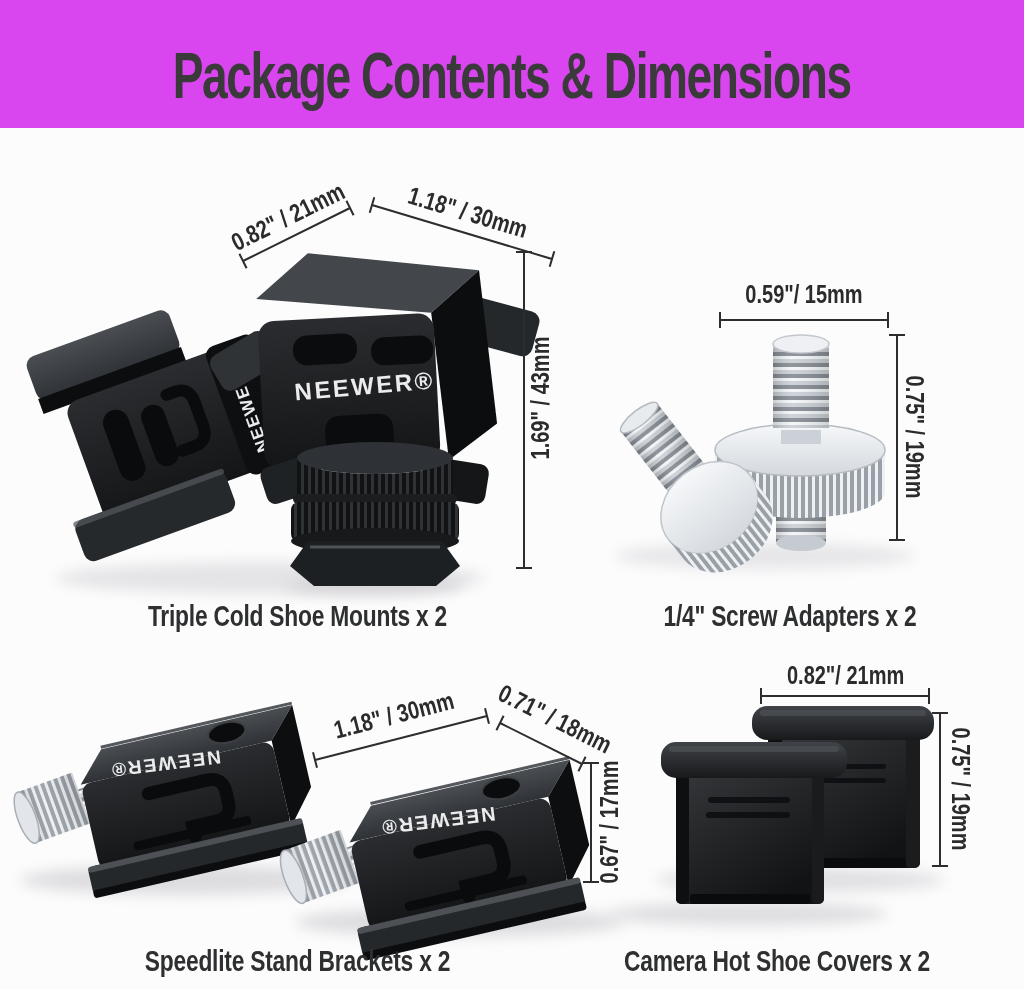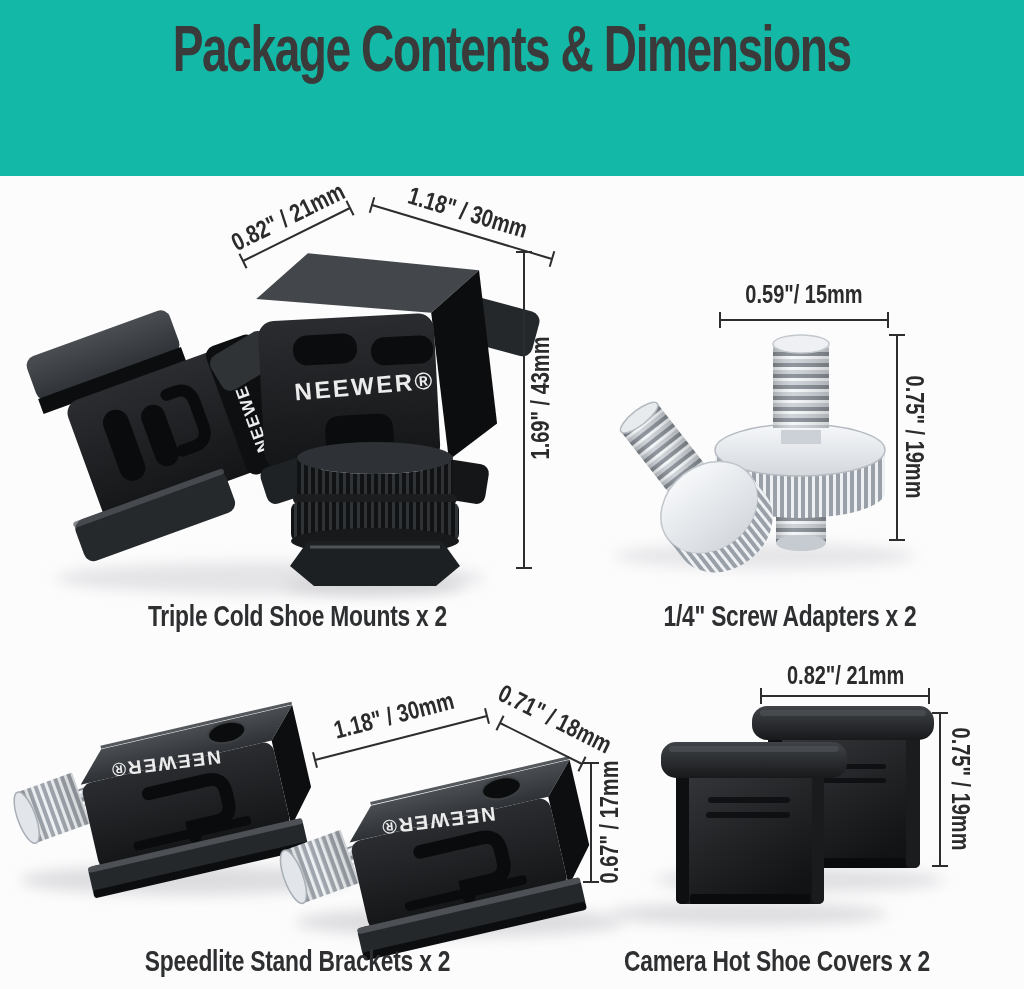--- a/index.html
+++ b/index.html
@@ -2,22 +2,22 @@
 <html><head>
 <meta charset="utf-8">
 <style>
   html,body{margin:0;padding:0;}
   body{
     width:1024px;height:989px;position:relative;overflow:hidden;
     background:#fcfcfd;
     font-family:"Liberation Sans","DejaVu Sans",sans-serif;
   }
   .header{
-    position:absolute;left:0;top:0;width:1024px;height:176px;
-    background:#14b8a6;display:flex;justify-content:center;
+    position:absolute;left:0;top:0;width:1024px;height:128px;
+    background:#d946ef;display:flex;align-items:center;justify-content:center;
   }
   .header h1{
     margin:0;font-size:64px;font-weight:700;color:#3a3a3a;
     letter-spacing:-2px;white-space:nowrap;
     transform:translateY(12px) scaleX(0.72);transform-origin:center;
   }
   .stage{position:absolute;left:0;top:0;width:1024px;height:989px;}
   .caption{
     position:absolute;height:40px;line-height:40px;text-align:center;
     font-size:30px;font-weight:700;color:#2e2f30;white-space:nowrap;

